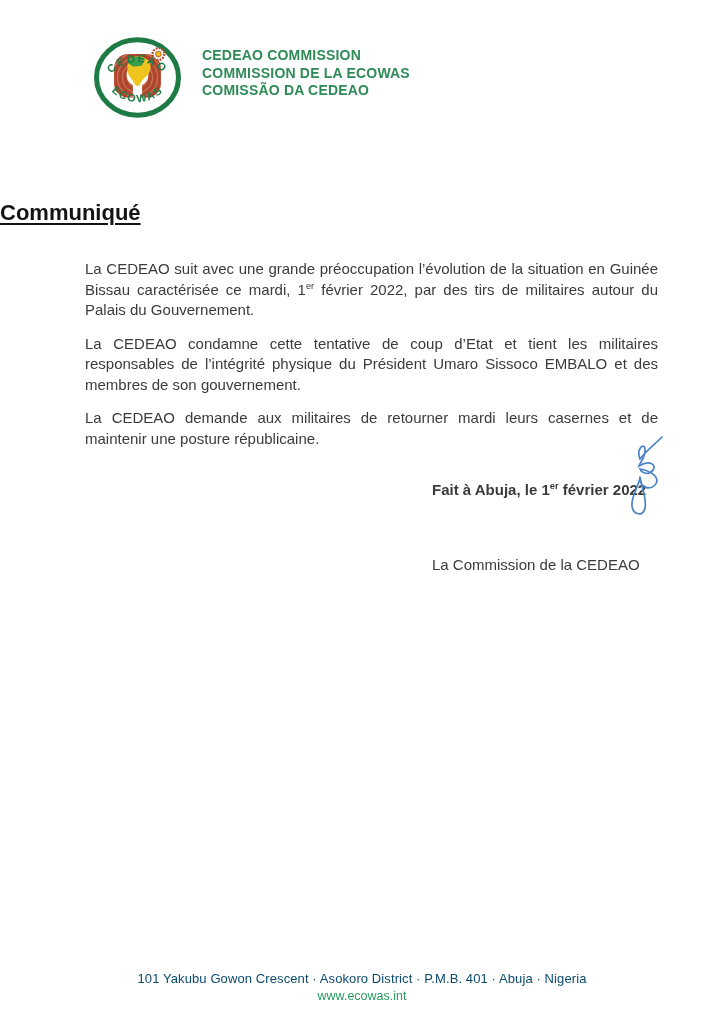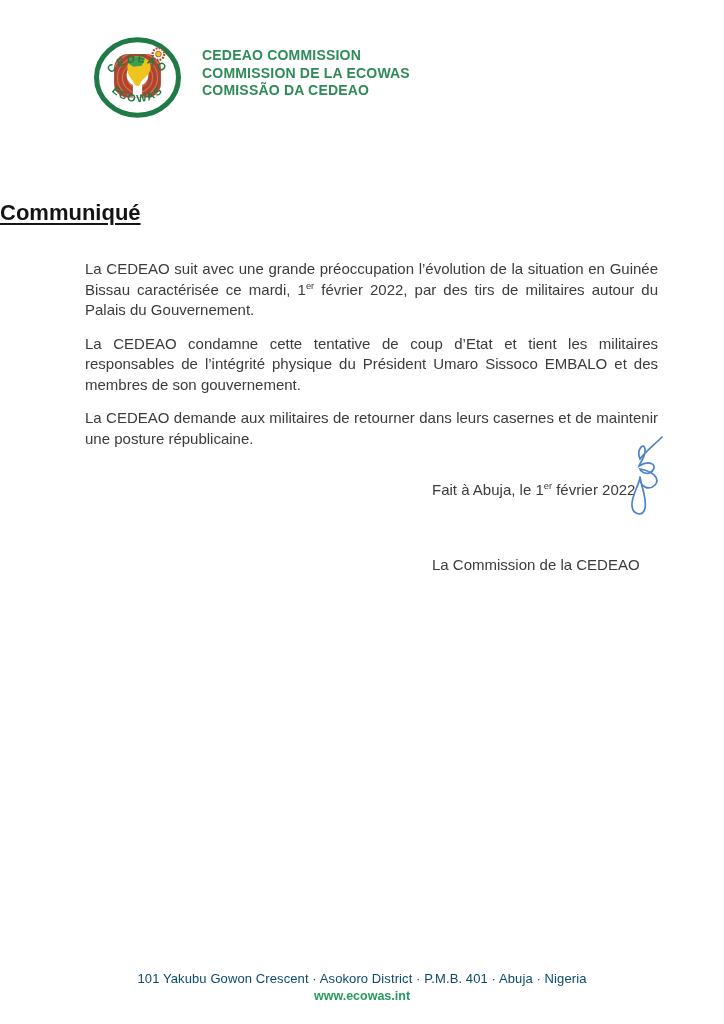--- a/index.html
+++ b/index.html
@@ -56,20 +56,21 @@
     font-size: 0.62em;
     line-height: 0;
     vertical-align: super;
   }
   .date-line {
     position: absolute;
     left: 432px;
     top: 481px;
     font-size: 15px;
     color: #3b3b3b;
+    font-weight: bold;
   }
   .signature {
     position: absolute;
     left: 616px;
     top: 433px;
     width: 52px;
     height: 86px;
   }
   .signatory-line {
     position: absolute;
@@ -87,21 +88,21 @@
     text-align: center;
   }
   .footer-address {
     font-size: 13px;
     color: #0c4a6e;
     letter-spacing: 0.1px;
   }
   .footer-website {
     margin-top: 3px;
     font-size: 12.5px;
-    font-weight: bold;
+    font-weight: normal;
     color: #279a5e;
     text-decoration: none;
     display: inline-block;
   }
 </style>
 </head>
 <body>
 
 <div class="page">
 
@@ -146,21 +147,21 @@
       <div class="org-line">COMMISSION DE LA ECOWAS</div>
       <div class="org-line">COMISSÃO DA CEDEAO</div>
     </div>
   </div>
 
   <div class="doc-title">Communiqué</div>
 
   <div class="body-text">
     <p><span>La CEDEAO suit avec une grande préoccupation l’évolution de la situation en Guinée Bissau caractérisée ce mardi, 1</span><sup>er</sup><span> février 2022, par des tirs de militaires autour du Palais du Gouvernement.</span></p>
     <p>La CEDEAO condamne cette tentative de coup d’Etat et tient les militaires responsables de l’intégrité physique du Président Umaro Sissoco EMBALO et des membres de son gouvernement.</p>
-    <p>La CEDEAO demande aux militaires de retourner dans leurs casernes et de maintenir une posture républicaine.</p>
+    <p>La CEDEAO demande aux militaires de retourner mardi leurs casernes et de maintenir une posture républicaine.</p>
   </div>
 
   <div class="date-line"><span>Fait à Abuja, le 1</span><sup>er</sup><span> février 2022</span></div>
 
   <svg class="signature" viewBox="0 0 52 86" aria-hidden="true">
     <path d="M46 4 C38 12 28 20 24 26 C20 16 28 9 29 16 C30 23 25 28 23 33 C33 27 41 31 37 37 C34 42 26 41 24 36 C36 38 45 45 39 52 C33 58 24 54 24 45 C22 54 15 64 16 73 C17 82 27 84 29 75 C31 66 26 56 24 44" fill="none" stroke="#4b82c8" stroke-width="1.7" stroke-linecap="round"></path>
   </svg>
 
   <div class="signatory-line">La Commission de la CEDEAO</div>
 

